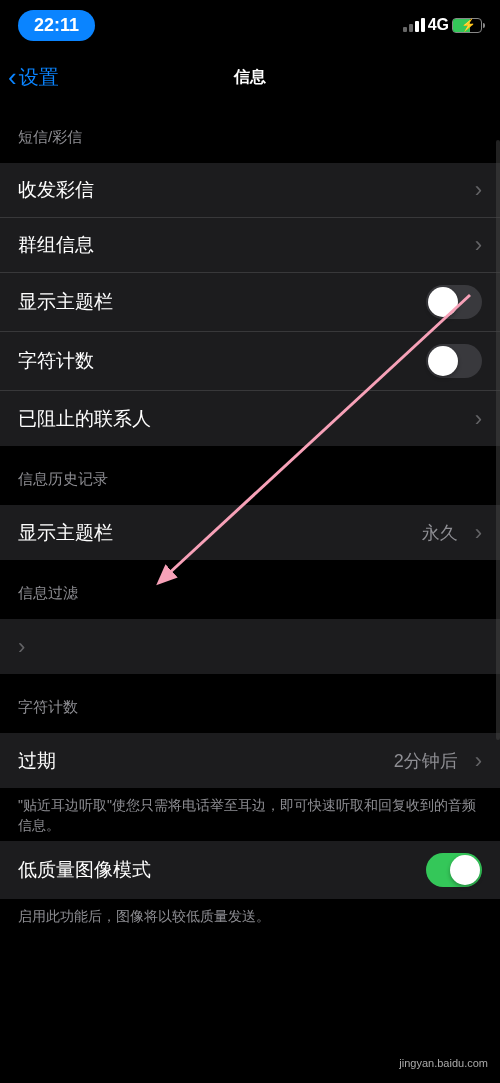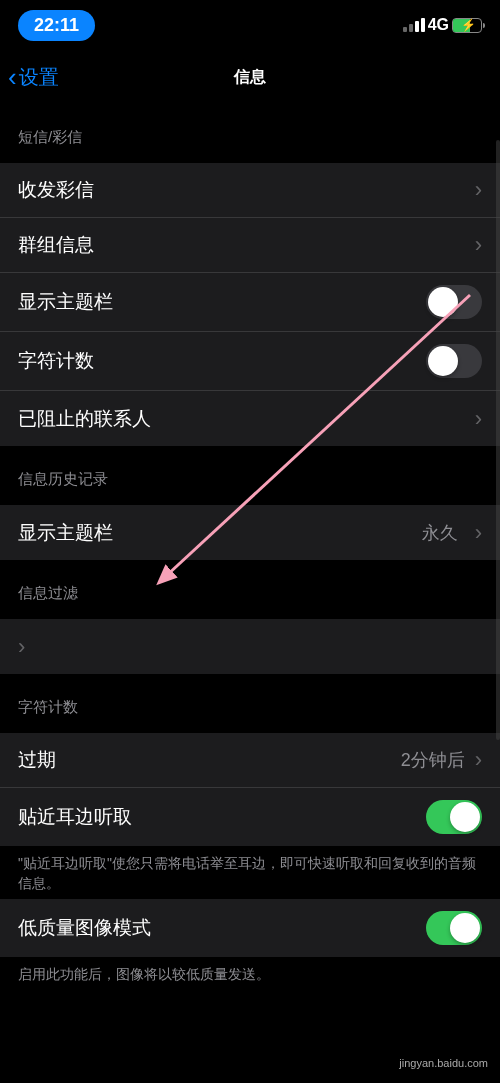--- a/index.html
+++ b/index.html
@@ -279,26 +279,20 @@
   </div>
 </div>
 
 <div class="section-header">字符计数</div>
 <div class="group">
   <div class="cell">
     <span>过期</span>
     <span class="cell-value">2分钟后</span>
     <span class="chevron">›</span>
   </div>
-  <div class="cell">
-    <span>贴近耳边听取</span>
-    <div class="toggle on">
-        <div class="toggle-knob"></div>
-      </div>
-  </div>
 </div>
 <div class="section-footer">"贴近耳边听取"使您只需将电话举至耳边，即可快速听取和回复收到的音频信息。</div>
 
 <div class="group" style="margin-top:0">
   <div class="cell">
     <span>低质量图像模式</span>
     <div class="toggle on">
         <div class="toggle-knob"></div>
       </div>
   </div>

